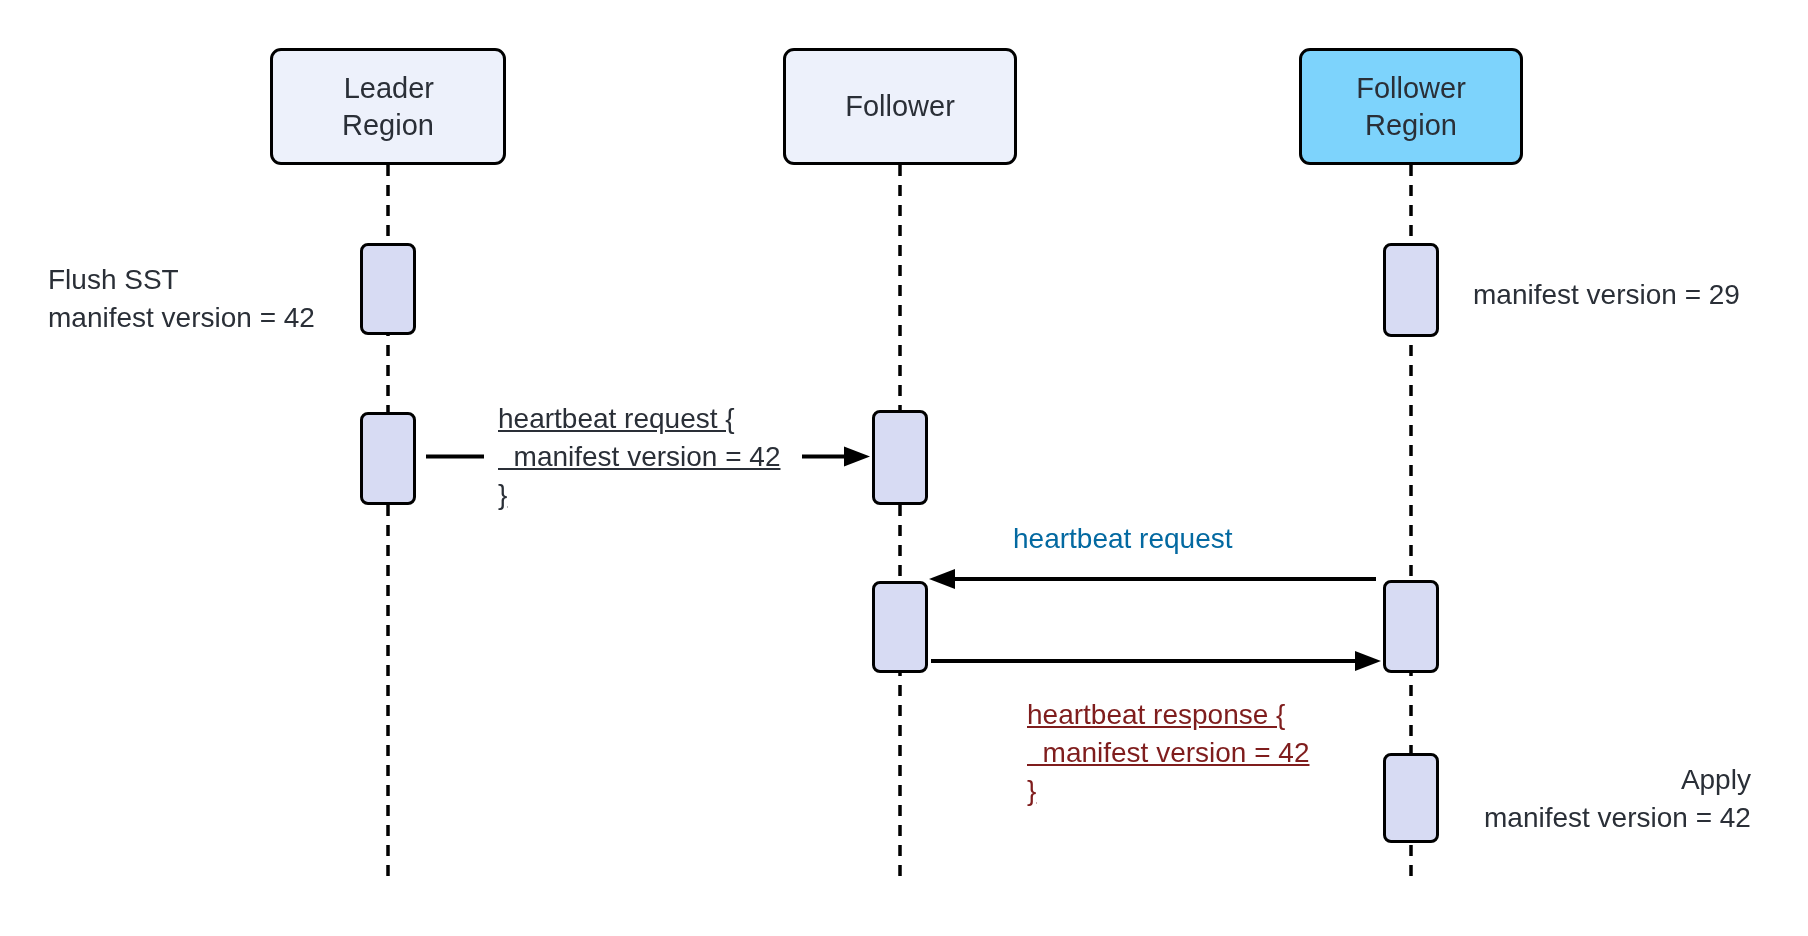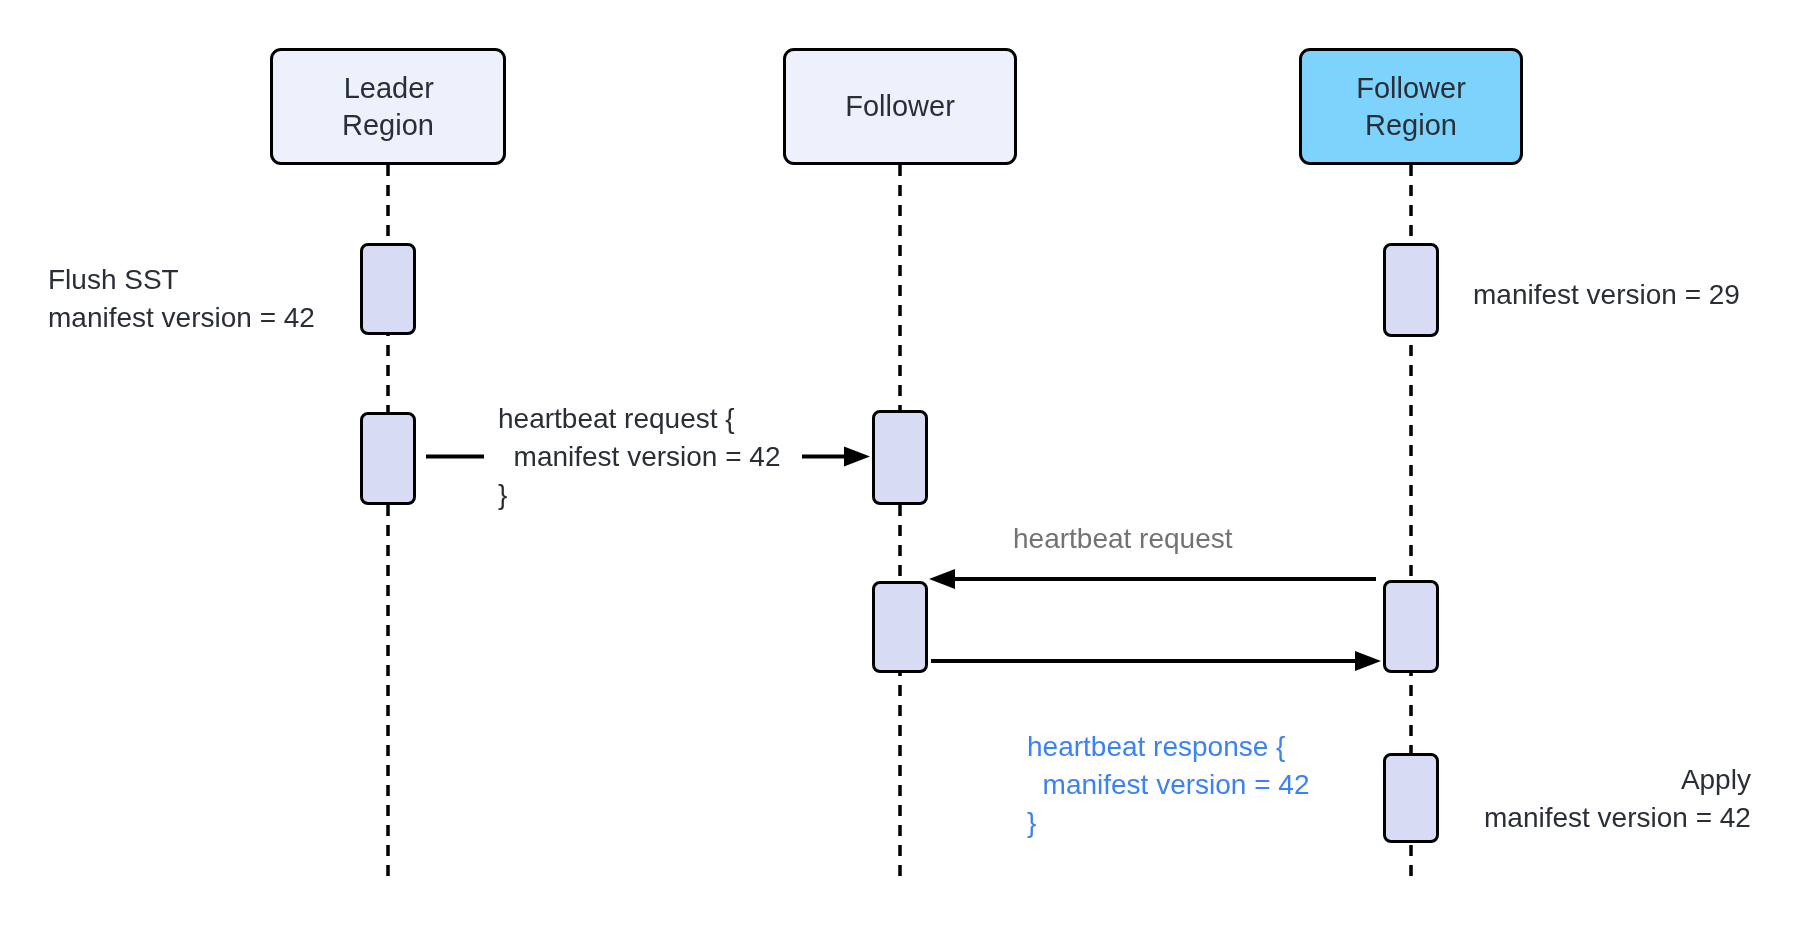--- a/index.html
+++ b/index.html
@@ -59,25 +59,25 @@
 
   <div class="participant" style="left: 270px; top: 48px; width: 236px; height: 117px; background: rgb(237, 241, 251); color: rgb(42, 47, 55); border-color: rgb(0, 0, 0); text-align: right;">Leader
 Region</div>
 
   <div class="participant" style="left: 783px; top: 48px; width: 234px; height: 117px; background: rgb(237, 241, 251); color: rgb(42, 47, 55); border-color: rgb(0, 0, 0);">Follower</div>
 
   <div class="participant" style="left: 1299px; top: 48px; width: 224px; height: 117px; background: #7dd3fc; color: rgb(42, 47, 55); border-color: rgb(0, 0, 0);">Follower
 Region</div>
 
   <div id="overlay">
-      <div class="lbl" style="left: 498px; top: 400px; color: rgb(42, 47, 55);">heartbeat request {
+      <div class="lbl" style="left: 498px; top: 400px; color: rgb(42, 47, 55); text-decoration: underline;">heartbeat request {
   manifest version = 42
 }</div>
-      <div class="lbl" style="left: 1013px; top: 520px; color: #737373;">heartbeat request</div>
-      <div class="lbl" style="left: 1027px; top: 728px; color: #3b82f6;">heartbeat response {
+      <div class="lbl" style="left: 1013px; top: 520px; color: #0369a1;">heartbeat request</div>
+      <div class="lbl" style="left: 1027px; top: 696px; color: #7f1d1d; text-decoration: underline;">heartbeat response {
   manifest version = 42
 }</div>
       <div class="lbl" style="left: 48px; top: 261px; color: rgb(42, 47, 55);">Flush SST
 manifest version = 42</div>
       <div class="lbl" style="left: 1473px; top: 276px; color: rgb(42, 47, 55);">manifest version = 29</div>
       <div class="lbl" style="left: 1484px; top: 761px; color: rgb(42, 47, 55); text-align: right;">Apply
 manifest version = 42</div>
     </div>
 <div class="activation" style="left: 360px; top: 243px; width: 56px; height: 92px; background: rgb(215, 219, 243); border-color: rgb(0, 0, 0);"></div>
     <div class="activation" style="left: 1383px; top: 243px; width: 56px; height: 94px; background: rgb(215, 219, 243); border-color: rgb(0, 0, 0);"></div>

